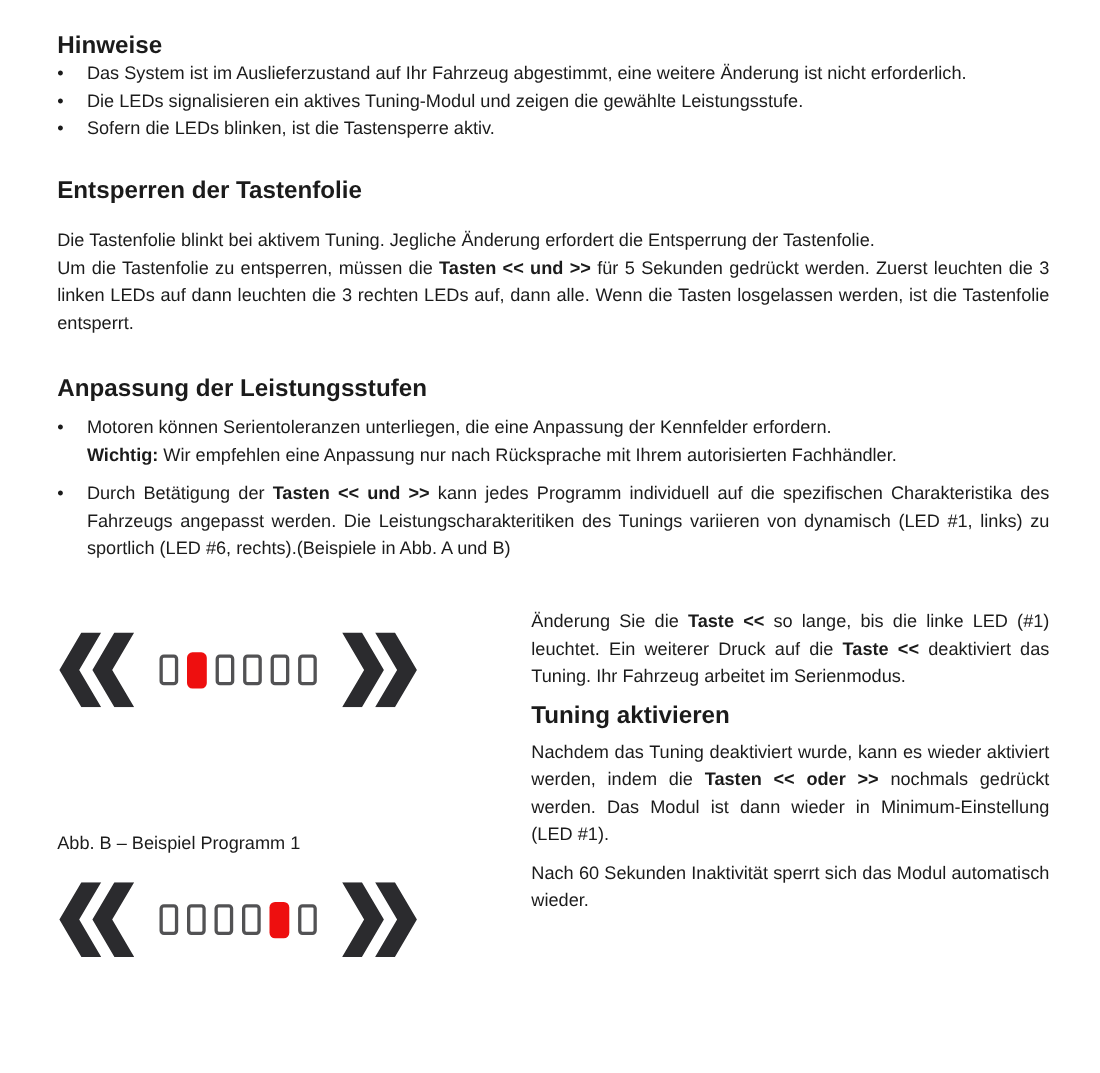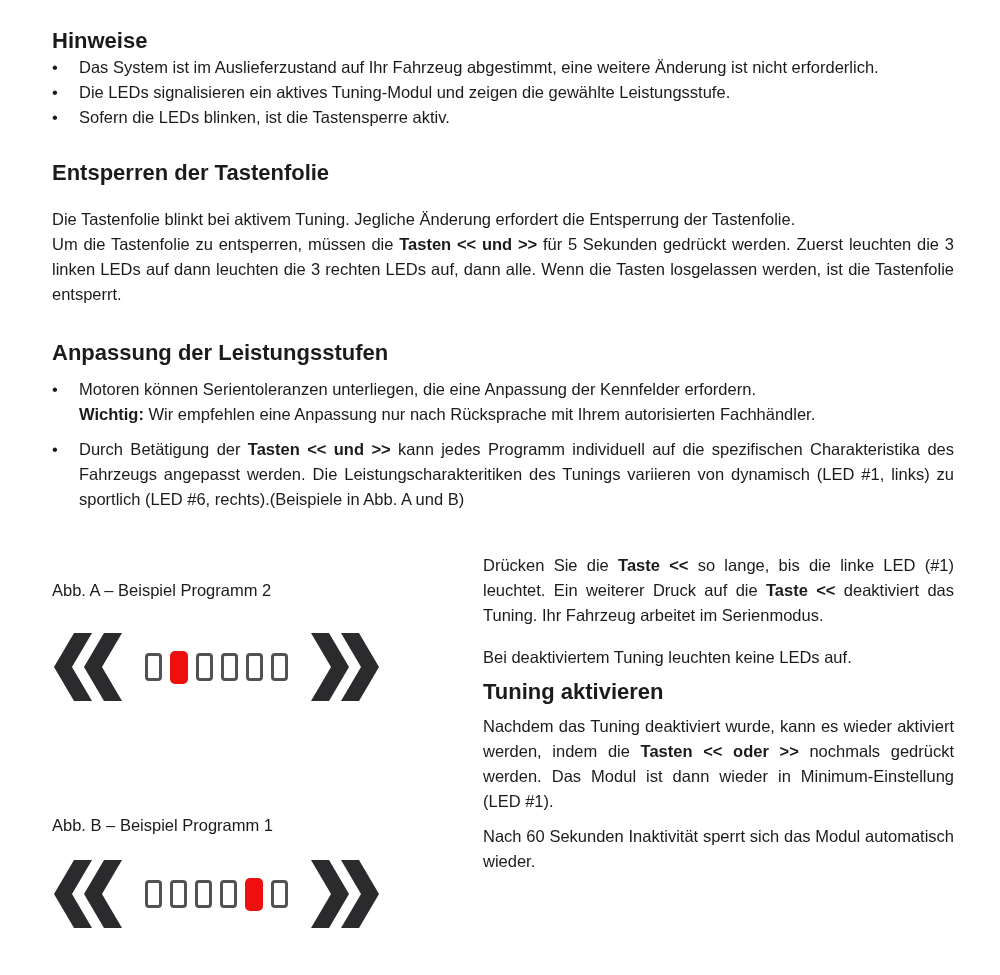--- a/index.html
+++ b/index.html
@@ -92,21 +92,20 @@
       <li>
         <span class="blt">•</span>
         <span class="btxt"><span>Durch Betätigung der </span><b>Tasten &lt;&lt; und &gt;&gt;</b><span> kann jedes Programm individuell auf die spezifischen Charakteristika des Fahrzeugs angepasst werden. Die Leistungscharakteritiken des Tunings variieren von dynamisch (LED #1, links) zu sportlich (LED #6, rechts).(Beispiele in Abb. A und B)</span></span>
       </li>
     </ul>
   </section>
 
   <div class="columns">
 
     <div class="col-left">
-      <p class="caption">Abb. A – Beispiel Programm 2</p>
       <div class="ledwidget">
         <svg class="chev" width="70" height="68" viewBox="0 0 70 68">
           <polygon points="22,0 40,0 20,34 40,68 22,68 2,34"></polygon>
           <polygon points="52,0 70,0 50,34 70,68 52,68 32,34"></polygon>
         </svg>
         <div class="leds">
             <div class="led"></div>
             <div class="led on"></div>
             <div class="led"></div>
             <div class="led"></div>
@@ -138,22 +137,21 @@
         <svg class="chev" width="70" height="68" viewBox="0 0 70 68">
           <g transform="translate(70,0) scale(-1 1)">
             <polygon points="22,0 40,0 20,34 40,68 22,68 2,34"></polygon>
             <polygon points="52,0 70,0 50,34 70,68 52,68 32,34"></polygon>
           </g>
         </svg>
       </div>
     </div>
 
     <div class="col-right">
-      <p class="just rp1"><span>Drücken Sie die </span><b>Taste &lt;&lt;</b><span> so lange, bis die linke LED (#1) leuchtet. Ein weiterer Druck auf die </span><b>Taste &lt;&lt;</b><span> deaktiviert das Tuning. Ihr Fahrzeug arbeitet im Serienmodus.</span></p>
-      <p class="rp2"><span>Bei deaktiviertem Tuning leuchten keine LEDs auf.</span></p>
+      <p class="just rp1"><span>Änderung Sie die </span><b>Taste &lt;&lt;</b><span> so lange, bis die linke LED (#1) leuchtet. Ein weiterer Druck auf die </span><b>Taste &lt;&lt;</b><span> deaktiviert das Tuning. Ihr Fahrzeug arbeitet im Serienmodus.</span></p>
 
       <h3 class="rh2">Tuning aktivieren</h3>
       <p class="just rp3"><span>Nachdem das Tuning deaktiviert wurde, kann es wieder aktiviert werden, indem die </span><b>Tasten &lt;&lt; oder &gt;&gt;</b><span> nochmals gedrückt werden. Das Modul ist dann wieder in Minimum-Einstellung (LED #1).</span></p>
       <p class="just rp4"><span>Nach 60 Sekunden Inaktivität sperrt sich das Modul automatisch wieder.</span></p>
     </div>
 
   </div>
 </div>
 
 </body></html>

